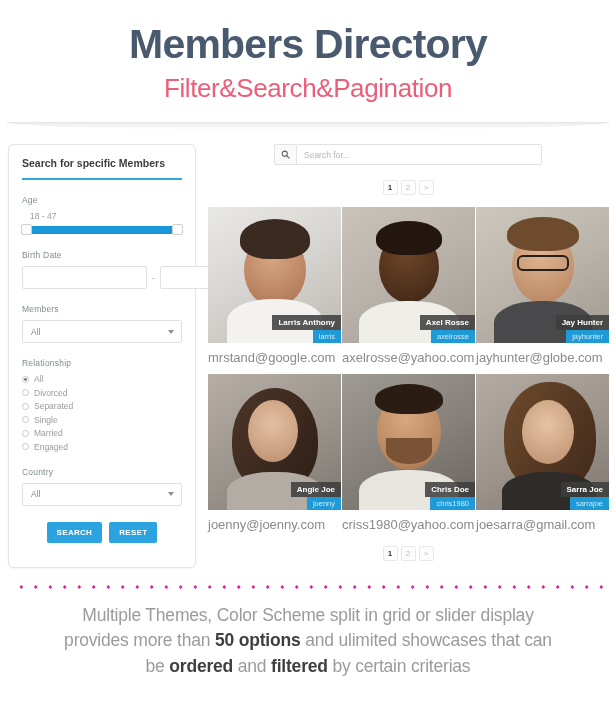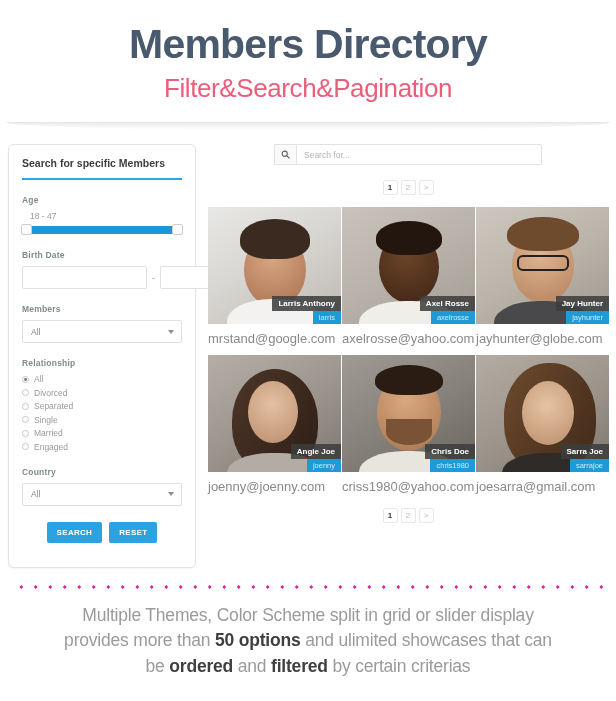--- a/index.html
+++ b/index.html
@@ -34,21 +34,21 @@
   
   .sidebar {
     position:absolute; left: 8px; top: 0; width: 188px; height: 424px;
     background:#fff; border:1px solid #e4e4e6; border-radius: 6px;
     box-shadow: 0 1px 2px rgba(0,0,0,0.05);
     padding: 12px 13px;
   }
   .sb-title { font-size: 10.5px; font-weight: bold; color:#3d3d3d; }
   .sb-underline { height: 2px; background:#31a7e0; margin-top: 9px; }
   .sb-label {
-    font-size: 8.5px; font-weight: bold; color:#7f8c8d;
+    font-size: 8.5px; font-weight: normal; color:#7f8c8d;
     margin-top: 15px; margin-bottom: 6px; letter-spacing: .2px;
   }
   .age-value { font-size: 8.5px; color:#9a9a9a; margin-left: 8px; margin-bottom: 3px; }
   .slider-wrap { position:relative; height: 11px; margin-bottom: 2px; }
   .slider-track {
     position:absolute; left:0; right:0; top:2px; height: 8px;
     background:#1a97d8; border-radius:1px;
   }
   .slider-handle {
     position:absolute; top:0; width: 11px; height: 11px;
@@ -115,21 +115,21 @@
   .pg {
     width:15px; height:15px; border:1px solid #e8e8ea; border-radius:2px;
     background:#fdfdfd; display:flex; align-items:center; justify-content:center;
     font-size: 8px; color:#bcbcbc; cursor:pointer;
   }
   .pg.active { color:#3a3a3a; font-weight:bold; background:#fff; }
 
   .grid { display:grid; grid-template-columns: repeat(3, 133px); gap: 0 1px; margin-top: 12px; }
   .card { width: 133px; margin-bottom: 9px; }
   .photo {
-    position:relative; width: 133px; height: 117px; overflow:hidden;
+    position:relative; width: 133px; height: 136px; overflow:hidden;
     background:#cfcbc6;
   }
   .photo .skin { position:absolute; border-radius:50%; }
   .badges { position:absolute; right:0; bottom:0; width:100%; }
   .name-badge {
     display:inline-block; float:right; clear:both;
     background: rgba(60,60,60,0.86); color:#fff;
     font-size: 8px; font-weight:bold; padding: 3px 6px;
     white-space:nowrap;
   }

